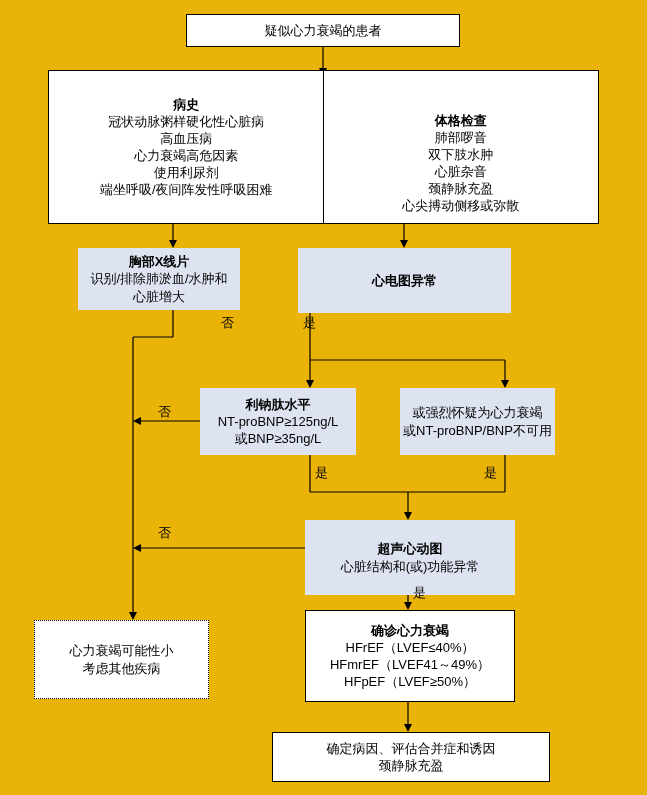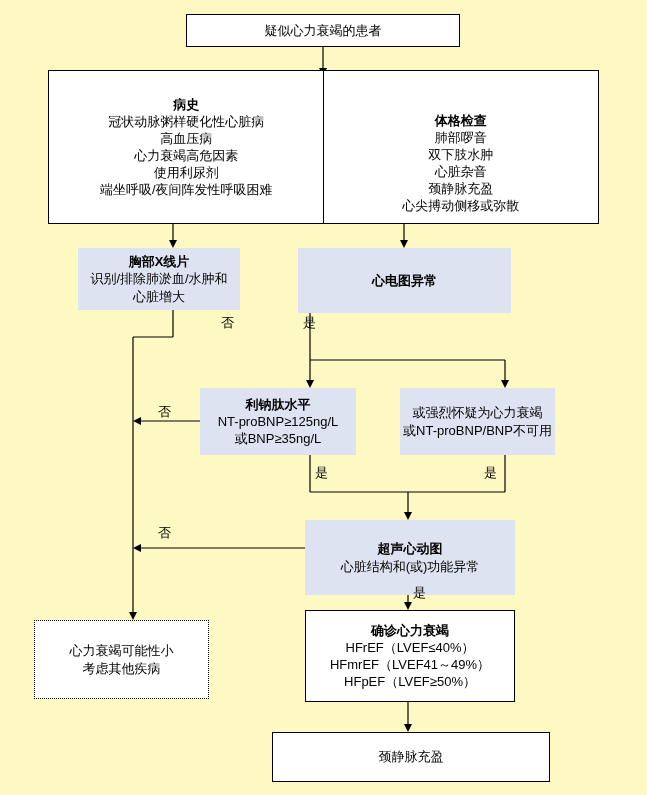--- a/index.html
+++ b/index.html
@@ -9,21 +9,21 @@
   }
   body {
     font-family: "Liberation Sans", "DejaVu Sans", sans-serif;
     color: #000000;
   }
   #canvas {
     position: relative;
     width: 647px;
     height: 795px;
     overflow: hidden;
-    background: #fef9c3;
+    background: #eab308;
   }
   .box {
     position: absolute;
     box-sizing: border-box;
     display: flex;
     flex-direction: column;
     align-items: center;
     justify-content: center;
     text-align: center;
     line-height: 1.32;
@@ -170,20 +170,21 @@
   </div>
 
   <div class="box box-white" style="left:305px; top:610px; width:210px; height:92px;">
     <div class="title">确诊心力衰竭</div>
     <div>HFrEF（LVEF≤40%）</div>
     <div>HFmrEF（LVEF41～49%）</div>
     <div>HFpEF（LVEF≥50%）</div>
   </div>
 
   <div class="box box-white" style="left:272px; top:732px; width:278px; height:50px;">
+    <div>确定病因、评估合并症和诱因</div>
     <div>颈静脉充盈</div>
   </div>
 
   <div class="lbl" style="left:221px; top:314px;">否</div>
   <div class="lbl" style="left:303px; top:314px;">是</div>
   <div class="lbl" style="left:158px; top:403px;">否</div>
   <div class="lbl" style="left:315px; top:464px;">是</div>
   <div class="lbl" style="left:484px; top:464px;">是</div>
   <div class="lbl" style="left:158px; top:524px;">否</div>
   <div class="lbl" style="left:413px; top:584px;">是</div>

